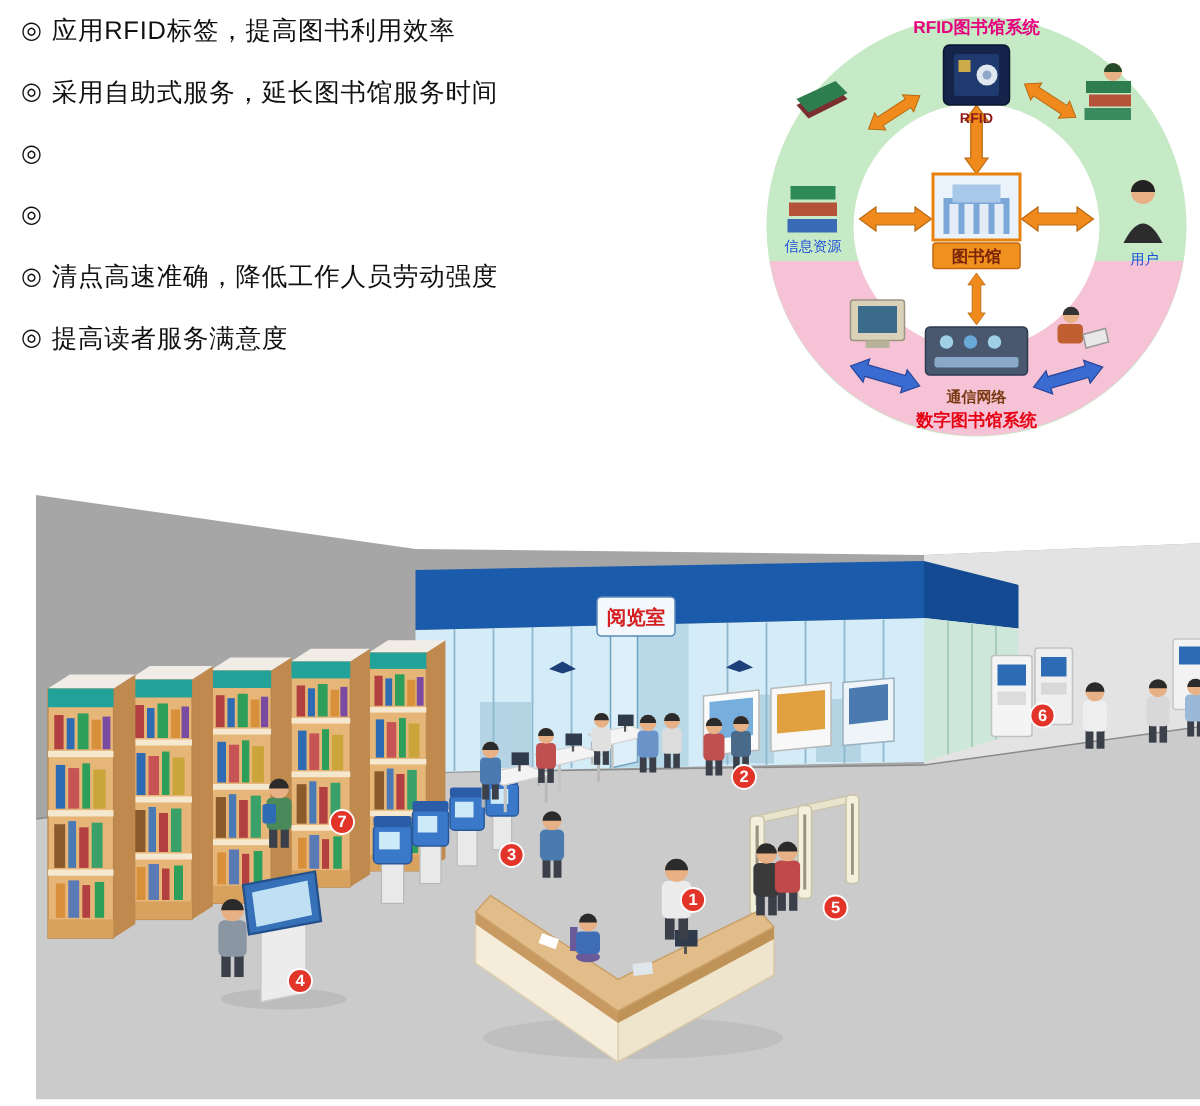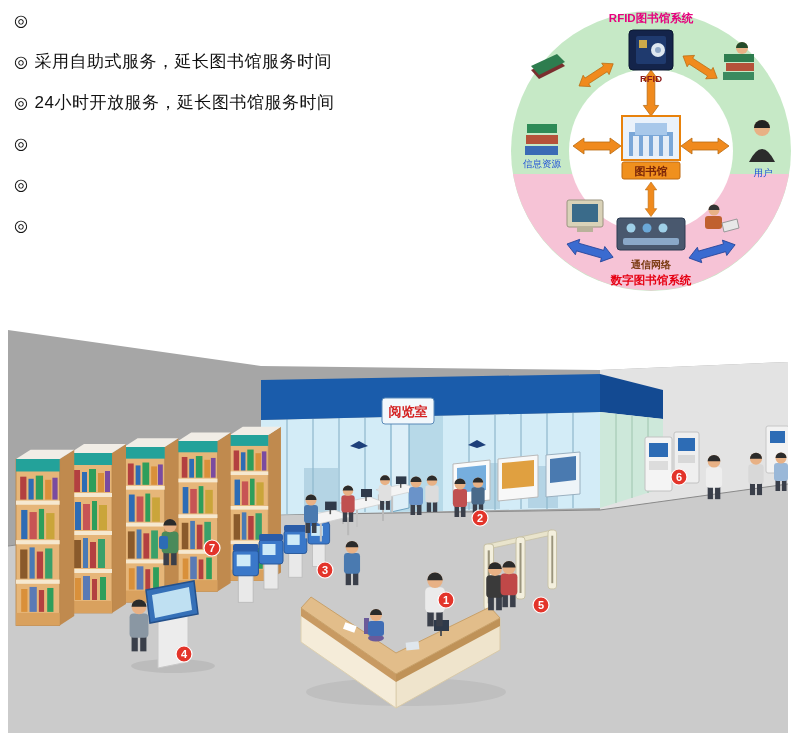--- a/index.html
+++ b/index.html
@@ -15,51 +15,53 @@
   .diagram text{text-anchor:middle;font-family:"Liberation Sans",sans-serif;}
   .t-title{fill:#e6007e;font-size:11.5px;font-weight:bold;}
   .t-rfid{fill:#8b1a1a;font-size:9.5px;font-weight:bold;}
   .t-blue{fill:#1d4ed8;font-size:9.5px;}
   .t-center{fill:#7a2408;font-size:11px;font-weight:bold;}
   .t-net{fill:#7a3b12;font-size:10px;font-weight:bold;}
   .t-digital{fill:#e60012;font-size:11.5px;font-weight:bold;}
   .arr-o{fill:#f08a1d;stroke:#b96a10;stroke-width:.8;}
   .arr-b{fill:#3a6bd0;stroke:#27459a;stroke-width:.8;}
   
-  .scene{position:absolute;left:8px;top:318px;width:680px;height:415px;}
+  .scene{position:absolute;left:24px;top:318px;width:680px;height:415px;}
   .scene text{font-family:"Liberation Sans",sans-serif;}
   .t-sign{fill:#d42020;font-size:13px;font-weight:bold;text-anchor:middle;}
   .marker-c{fill:#e3342a;stroke:#ffffff;stroke-width:1.2;}
   .marker-t{fill:#ffffff;font-size:11px;font-weight:bold;text-anchor:middle;}
 </style>
 </head>
 <body>
 
 <div class="page">
 
   <ul class="features">
     <li>
         <span class="bullet">◎</span>
+        <span>应用RFID标签，提高图书利用效率</span>
       </li>
     <li>
         <span class="bullet">◎</span>
         <span>采用自助式服务，延长图书馆服务时间</span>
       </li>
     <li>
         <span class="bullet">◎</span>
-        <span>24小时开放服务，延长图书馆服务时间</span>
-      </li>
-    <li>
-        <span class="bullet">◎</span>
-      </li>
-    <li>
-        <span class="bullet">◎</span>
-      </li>
-    <li>
-        <span class="bullet">◎</span>
+      </li>
+    <li>
+        <span class="bullet">◎</span>
+      </li>
+    <li>
+        <span class="bullet">◎</span>
+        <span>清点高速准确，降低工作人员劳动强度</span>
+      </li>
+    <li>
+        <span class="bullet">◎</span>
+        <span>提高读者服务满意度</span>
       </li>
   </ul>
 
   <div class="diagram">
     <svg viewBox="0 0 290 296" width="292" height="296">
       <defs>
         <g id="harrow">
             <polygon points="0,0 11,-8 11,-4 37,-4 37,-8 48,0 37,8 37,4 11,4 11,8"></polygon>
           </g>
       </defs>

